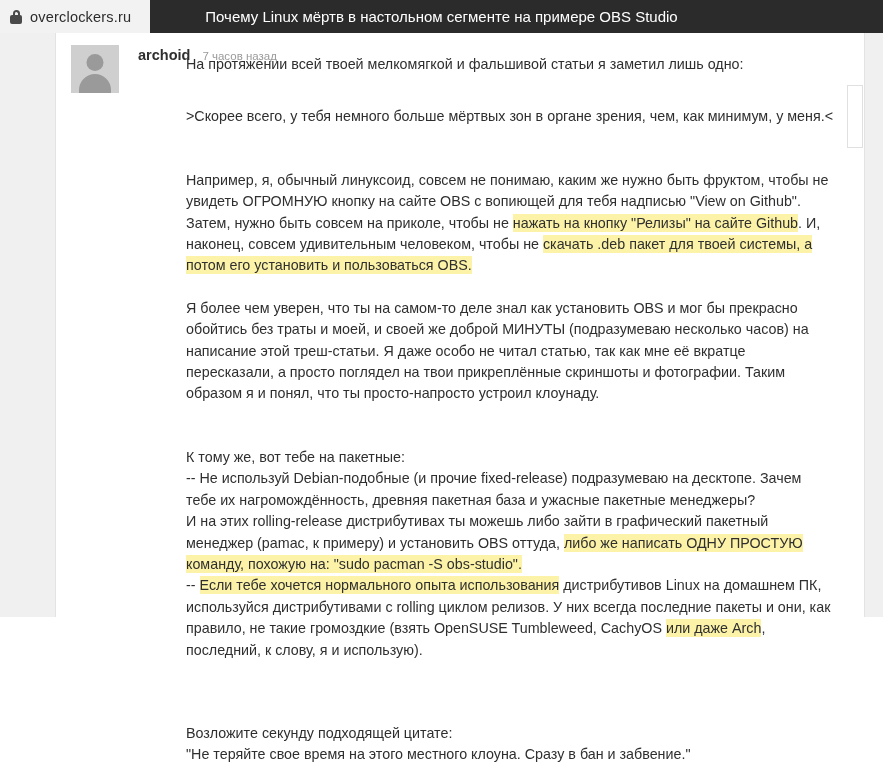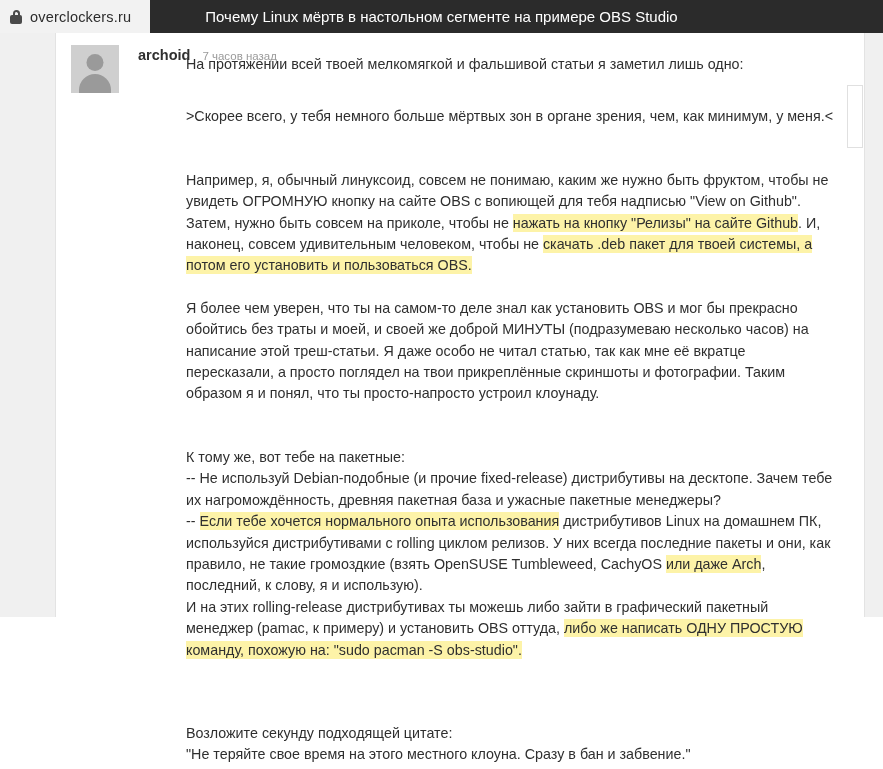--- a/index.html
+++ b/index.html
@@ -229,23 +229,23 @@
       <p>&gt;Скорее всего, у тебя немного больше мёртвых зон в органе зрения, чем, как минимум, у меня.&lt;</p>
       <div class="gap-l"></div>
 
       <p><span>Например, я, обычный линуксоид, совсем не понимаю, каким же нужно быть фруктом, чтобы не увидеть ОГРОМНУЮ кнопку на сайте OBS с вопиющей для тебя надписью "View on Github". Затем, нужно быть совсем на приколе, чтобы не </span><mark class="hl">нажать на кнопку "Релизы" на сайте Github</mark><span>. И, наконец, совсем удивительным человеком, чтобы не </span><mark class="hl">скачать .deb пакет для твоей системы, а потом его установить и пользоваться OBS.</mark></p>
       <div class="gap-s"></div>
 
       <p>Я более чем уверен, что ты на самом-то деле знал как установить OBS и мог бы прекрасно обойтись без траты и моей, и своей же доброй МИНУТЫ (подразумеваю несколько часов) на написание этой треш-статьи. Я даже особо не читал статью, так как мне её вкратце пересказали, а просто поглядел на твои прикреплённые скриншоты и фотографии. Таким образом я и понял, что ты просто-напросто устроил клоунаду.</p>
       <div class="gap-l"></div>
 
       <p>К тому же, вот тебе на пакетные:</p>
-      <p>-- Не используй Debian-подобные (и прочие fixed-release) дистрибутивы на десктопе. Зачем тебе их нагромождённость, древняя пакетная база и ужасные пакетные менеджеры?</p>
+      <p>-- Не используй Debian-подобные (и прочие fixed-release) подразумеваю на десктопе. Зачем тебе их нагромождённость, древняя пакетная база и ужасные пакетные менеджеры?</p>
+      <p><span>И на этих rolling-release дистрибутивах  ты можешь либо зайти в графический пакетный менеджер (pamac, к примеру) и установить OBS оттуда, </span><mark class="hl">либо же написать ОДНУ ПРОСТУЮ команду, похожую на: "sudo pacman -S obs-studio".</mark></p>
       <p><span>-- </span><mark class="hl">Если тебе хочется нормального опыта использования</mark><span> дистрибутивов Linux на домашнем ПК, используйся дистрибутивами с rolling циклом релизов. У них всегда последние пакеты и они, как правило, не такие громоздкие (взять OpenSUSE Tumbleweed, CachyOS </span><mark class="hl">или даже Arch</mark><span>, последний, к слову, я и использую).</span></p>
-      <p><span>И на этих rolling-release дистрибутивах  ты можешь либо зайти в графический пакетный менеджер (pamac, к примеру) и установить OBS оттуда, </span><mark class="hl">либо же написать ОДНУ ПРОСТУЮ команду, похожую на: "sudo pacman -S obs-studio".</mark></p>
       <div class="gap-m"></div>
 
       <div class="gap-m"></div>
 
       <p>Возложите секунду подходящей цитате:</p>
       <p>"Не теряйте свое время на этого местного клоуна. Сразу в бан и забвение."</p>
 
     </div>
   </div>
 </div>

